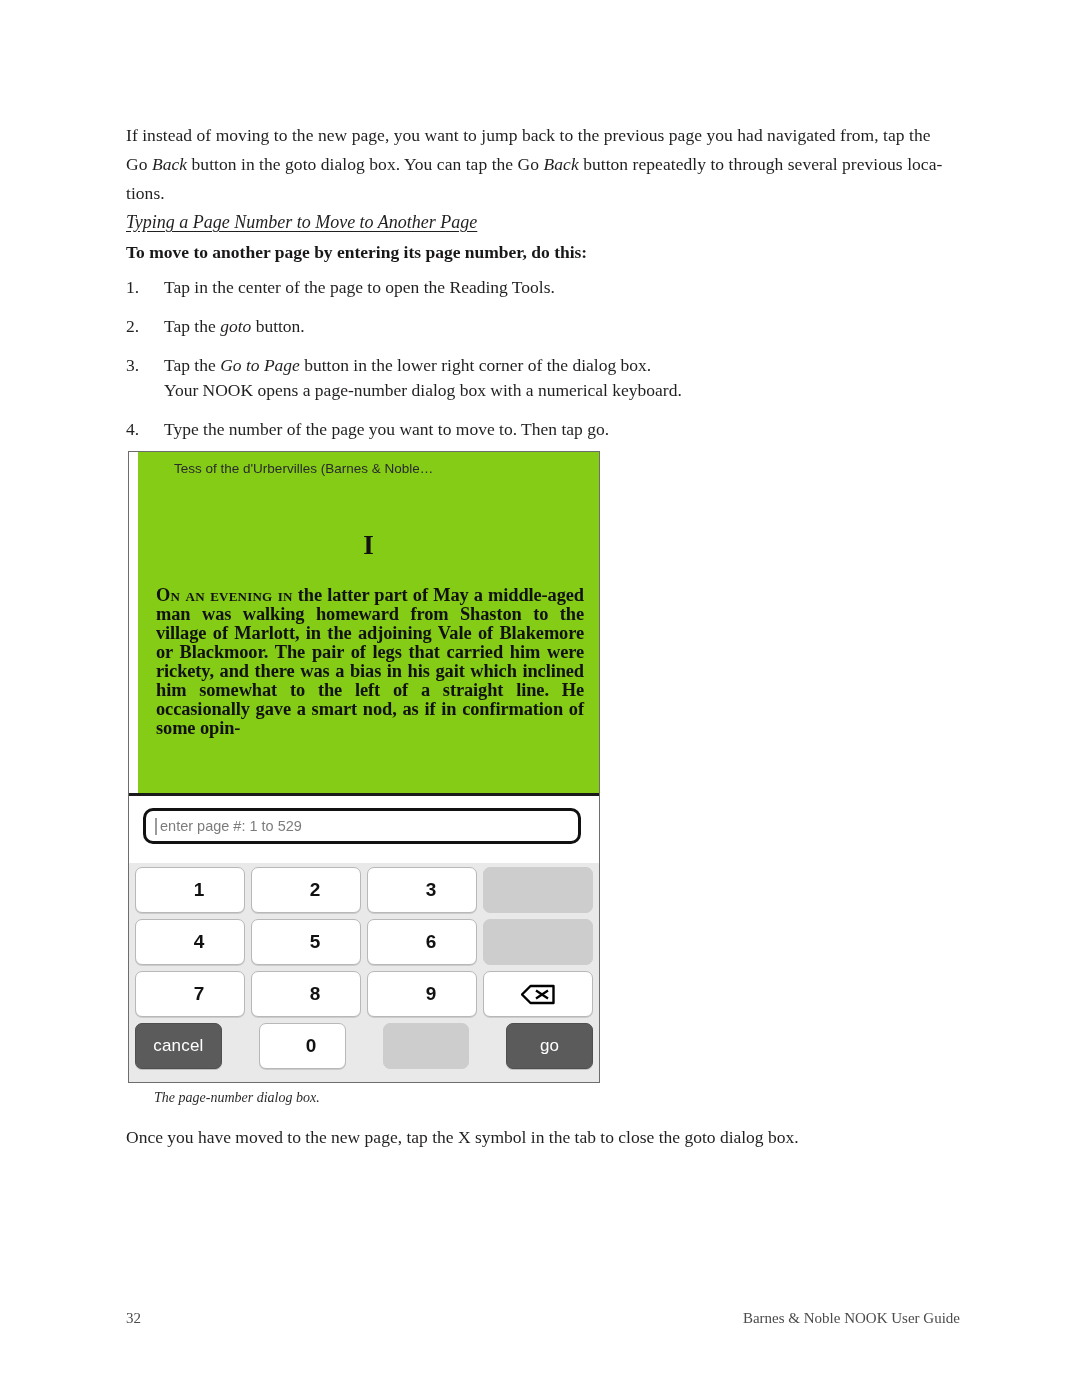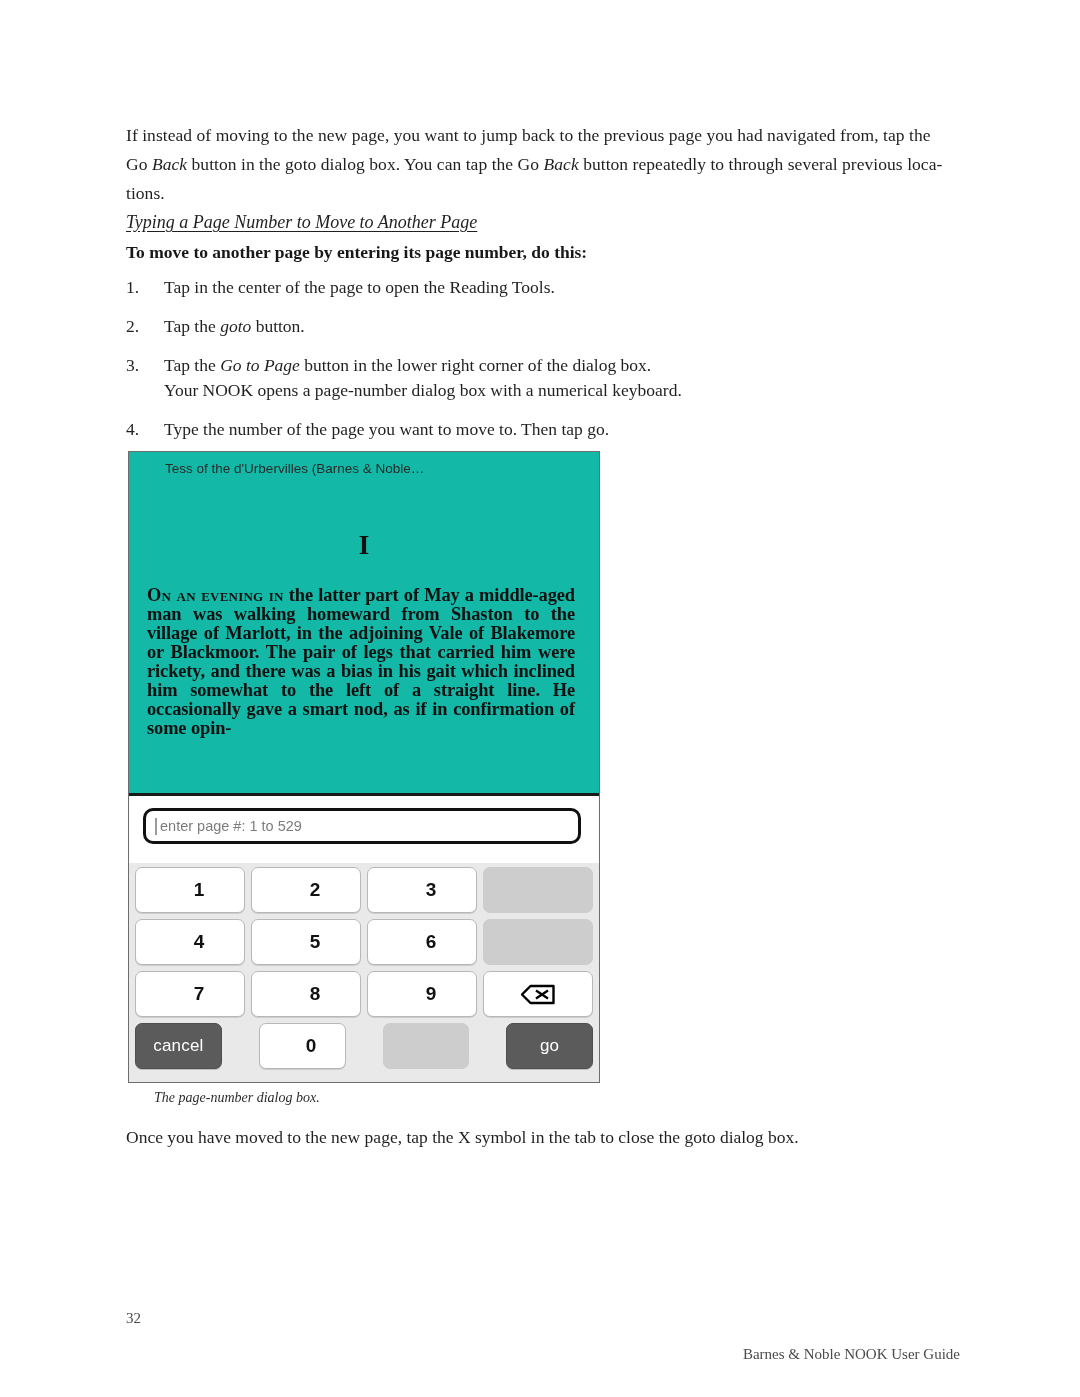--- a/index.html
+++ b/index.html
@@ -111,25 +111,25 @@
     left: 36px;
     top: 9px;
     font-family: "Liberation Sans", sans-serif;
     font-size: 13.5px;
     color: #2a2a2a;
     white-space: nowrap;
   }
 
   .book-area {
     position: absolute;
-    left: 0;
+    left: 9px;
     top: 0;
     right: 0;
     height: 341px;
-    background: #14b8a6;
+    background: #84cc16;
   }
 
   .chapter-num {
     position: absolute;
     left: 0;
     right: 0;
     top: 78px;
     text-align: center;
     font-family: "Liberation Serif", serif;
     font-weight: bold;
@@ -300,21 +300,20 @@
     font-size: 15px;
     color: #4b4b4b;
   }
   .footer-title {
     position: absolute;
     right: 0;
     top: 1310px;
     font-family: "Liberation Serif", serif;
     font-size: 15px;
     color: #4b4b4b;
-    margin-top: 36px;
   }
 </style>
 </head>
 <body>
 
 <div class="page">
 
   <div class="body-para intro-para">
     If instead of moving to the new page, you want to jump back to the previous page you had navigated from, tap the
     Go <em>Back</em> button in the goto dialog box. You can tap the Go <em>Back</em> button repeatedly to through several previous loca-tions.

